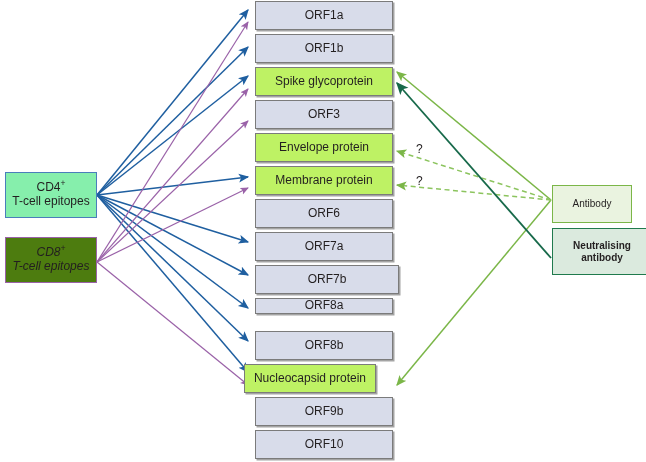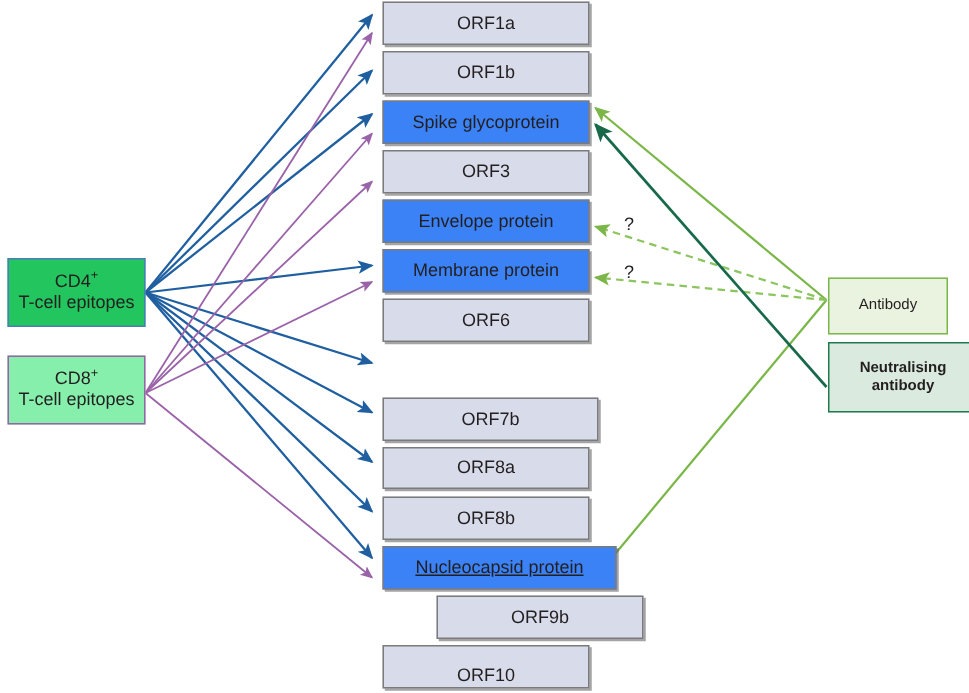--- a/index.html
+++ b/index.html
@@ -18,26 +18,26 @@
     color:#231f20;
   }
 
   
   .gene{
     border:1px solid #7b7b7b;
     box-shadow:1.5px 1.5px 0 rgba(90,90,90,0.55);
     font-size:12px;
   }
   .gene.blue{background:#d8dcea;}
-  .gene.pink{background:#3b82f6;}
+  .gene.pink{background:#bef264;}
 
   
   .epi{font-size:12px;}
-  .epi.cd4{background:#22c55e;border:1.4px solid #4a7ebb;}
-  .epi.cd8{background:#86efac;border:1.4px solid #9a62a8;}
+  .epi.cd4{background:#86efac;border:1.4px solid #4a7ebb;}
+  .epi.cd8{background:#4d7c0f;border:1.4px solid #9a62a8;font-style:italic;}
 
   
   .ab{font-size:10px;}
   .ab.plain{background:#eaf3e0;border:1.4px solid #7bb648;}
   .ab.neut{background:#dbeade;border:1.4px solid #1f7a4d;}
 
   .sup{font-size:8.5px;vertical-align:super;line-height:0;}
   .qmark{
     position:absolute;font-size:12px;color:#231f20;
     font-family:"Liberation Sans", sans-serif;
@@ -130,36 +130,39 @@
   </div>
   <div class="node gene pink" style="left:255px;top:166px;width:138px;height:29px;">
     <span>Membrane protein</span>
   </div>
   <div class="node gene pink" style="left:255px;top:133px;width:138px;height:29px;">
     <span>Envelope protein</span>
   </div>
   <div class="node gene blue" style="left:255px;top:199px;width:138px;height:29px;">
     <span>ORF6</span>
   </div>
+  <div class="node gene blue" style="left:255px;top:232px;width:138px;height:29px;">
+    <span>ORF7a</span>
+  </div>
   <div class="node gene blue" style="left:255px;top:265px;width:144px;height:29px;">
     <span>ORF7b</span>
   </div>
-  <div class="node gene blue" style="left:255px;top:298px;width:138px;height:28px;">
+  <div class="node gene blue" style="left:255px;top:298px;width:138px;height:16px;">
     <span>ORF8a</span>
   </div>
   <div class="node gene blue" style="left:255px;top:331px;width:138px;height:29px;">
     <span>ORF8b</span>
   </div>
-  <div class="node gene pink" style="left:255px;top:364px;width:156px;height:29px;text-decoration:underline;">
+  <div class="node gene pink" style="left:244px;top:364px;width:132px;height:29px;">
     <span>Nucleocapsid protein</span>
   </div>
-  <div class="node gene blue" style="left:255px;top:397px;width:138px;height:29px;margin-left:36px;">
+  <div class="node gene blue" style="left:255px;top:397px;width:138px;height:29px;">
     <span>ORF9b</span>
   </div>
-  <div class="node gene blue" style="left:255px;top:430px;width:138px;height:29px;align-items:flex-end;">
+  <div class="node gene blue" style="left:255px;top:430px;width:138px;height:29px;">
     <span>ORF10</span>
   </div>
 
   <div class="node ab plain" style="left:552px;top:185px;width:80px;height:38px;">
     <span>Antibody</span>
   </div>
 
   <div class="node ab neut" style="left:552px;top:228px;width:100px;height:47px;font-weight:bold;">
     <div>
       <span>Neutralising</span><br>

